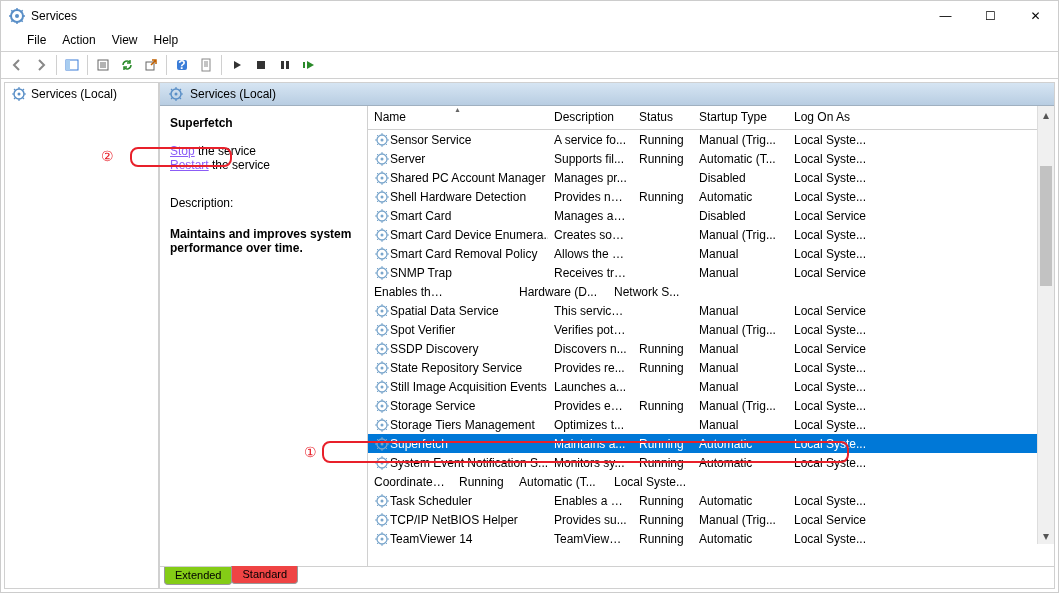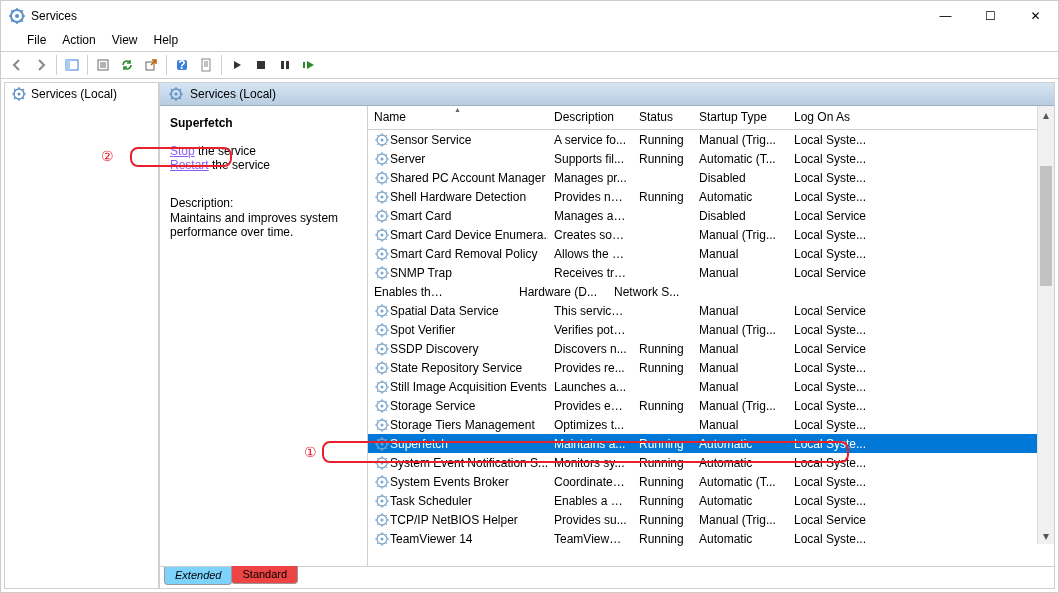--- a/index.html
+++ b/index.html
@@ -27,40 +27,40 @@
 .left-pane .tree-item { padding: 3px 6px; display: flex; align-items: center; gap: 4px; background: #fff; }
 
 .right-pane { flex: 1; margin: 3px 3px 3px 0; border: 1px solid #d0d0d0; display: flex; flex-direction: column; overflow: hidden; }
 .right-header { background: linear-gradient(#d6e5f3, #b8cde2); height: 23px; display: flex; align-items: center; padding: 0 8px; gap: 6px; border-bottom: 1px solid #a0b0c0; }
 
 .right-body { flex: 1; display: flex; overflow: hidden; position: relative; }
 .detail-pane { width: 208px; padding: 10px 10px; border-right: 1px solid #d0d0d0; }
 .detail-pane .svc-name { font-weight: bold; margin-bottom: 14px; }
 .detail-pane .link { color: #8b5cf6; text-decoration: underline; display: inline; cursor: pointer; }
 .detail-pane .desc-label { margin-top: 24px; }
-.detail-pane .desc-text { margin-top: 1px; }
+.detail-pane .desc-text { margin-top: 17px; font-weight: bold; }
 
 .list-pane { flex: 1; overflow: hidden; position: relative; }
 .list-header { display: flex; height: 24px; border-bottom: 1px solid #d0d0d0; position: sticky; top: 0; background: #fff; }
 .list-header .col { padding: 4px 6px; border-right: 1px solid transparent; display: flex; align-items: flex-start; gap: 4px; }
 .list-body { overflow: hidden; }
 .list-row { display: flex; height: 19px; align-items: center; }
 .list-row.selected { background: #0078d7; color: #fff; }
 .list-row .cell { padding: 1px 6px; white-space: nowrap; overflow: hidden; text-overflow: ellipsis; }
 .col-name { width: 180px; display: flex; align-items: center; }
 .col-desc { width: 85px; }
 .col-status { width: 60px; }
 .col-startup { width: 95px; }
 .col-logon { width: 90px; }
 
 .gear-icon { width: 16px; height: 16px; flex-shrink: 0; }
 
 .tabs-footer { height: 22px; border-top: 1px solid #d0d0d0; display: flex; align-items: flex-start; padding-left: 4px; }
 .tabs-footer .tab { padding: 2px 10px 3px; border: 1px solid #999; border-top: none; border-radius: 0 0 4px 4px; margin-right: -1px; background: #fff; position: relative; font-size: 11px; }
-.tabs-footer .tab.active { background: #7dd3fc; z-index: 1; font-style: italic; }
+.tabs-footer .tab.active { background: #84cc16; z-index: 1; }
 .tabs-footer .tab.inactive { background: #ef4444; top: -1px; }
 
 .scrollbar-v { position: absolute; right: 0; top: 0; bottom: 22px; width: 17px; background: #f0f0f0; border-left: 1px solid #ddd; }
 .scrollbar-v .thumb { position: absolute; left: 2px; right: 2px; top: 60px; height: 120px; background: #c2c2c2; border-radius: 0; }
 .scrollbar-v .arrow { position: absolute; left: 0; right: 0; height: 17px; display: flex; align-items: center; justify-content: center; color: #555; }
 .scrollbar-v .arrow.up { top: 0; }
 .scrollbar-v .arrow.down { bottom: 0; }
 
 
 .annot-box1 { position: absolute; border: 2px solid #e8202a; border-radius: 8px; left: 321px; top: 440px; width: 527px; height: 22px; pointer-events: none; z-index: 10; }
@@ -466,28 +466,20 @@
                   <path d="M8 1v2M8 13v2M1 8h2M13 8h2M3 3l1.4 1.4M11.6 11.6L13 13M3 13l1.4-1.4M11.6 4.4L13 3" stroke="#7aa6cc" stroke-width="1"></path>
                 </svg>
                 <span>System Event Notification S...</span>
               </div>
               <div class="cell col-desc">Monitors sy...</div>
               <div class="cell col-status">Running</div>
               <div class="cell col-startup">Automatic</div>
               <div class="cell col-logon">Local Syste...</div>
             </div>
             <div class="list-row">
-              <div class="cell col-name">
-                <svg class="gear-icon" viewBox="0 0 16 16">
-                  <circle cx="8" cy="8" r="5" fill="none" stroke="#7aa6cc" stroke-width="1.3"></circle>
-                  <circle cx="8" cy="8" r="1.5" fill="#7aa6cc"></circle>
-                  <path d="M8 1v2M8 13v2M1 8h2M13 8h2M3 3l1.4 1.4M11.6 11.6L13 13M3 13l1.4-1.4M11.6 4.4L13 3" stroke="#7aa6cc" stroke-width="1"></path>
-                </svg>
-                <span>System Events Broker</span>
-              </div>
               <div class="cell col-desc">Coordinates...</div>
               <div class="cell col-status">Running</div>
               <div class="cell col-startup">Automatic (T...</div>
               <div class="cell col-logon">Local Syste...</div>
             </div>
             <div class="list-row">
               <div class="cell col-name">
                 <svg class="gear-icon" viewBox="0 0 16 16">
                   <circle cx="8" cy="8" r="5" fill="none" stroke="#7aa6cc" stroke-width="1.3"></circle>
                   <circle cx="8" cy="8" r="1.5" fill="#7aa6cc"></circle>

